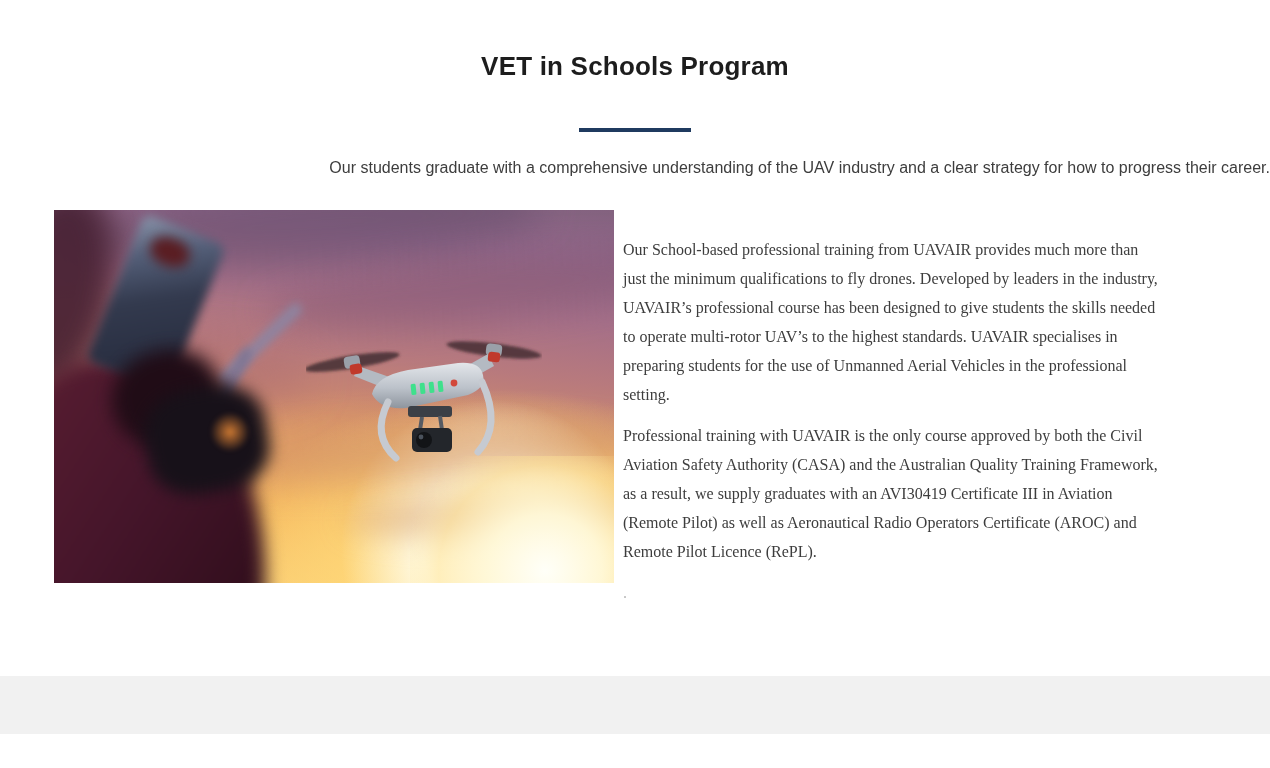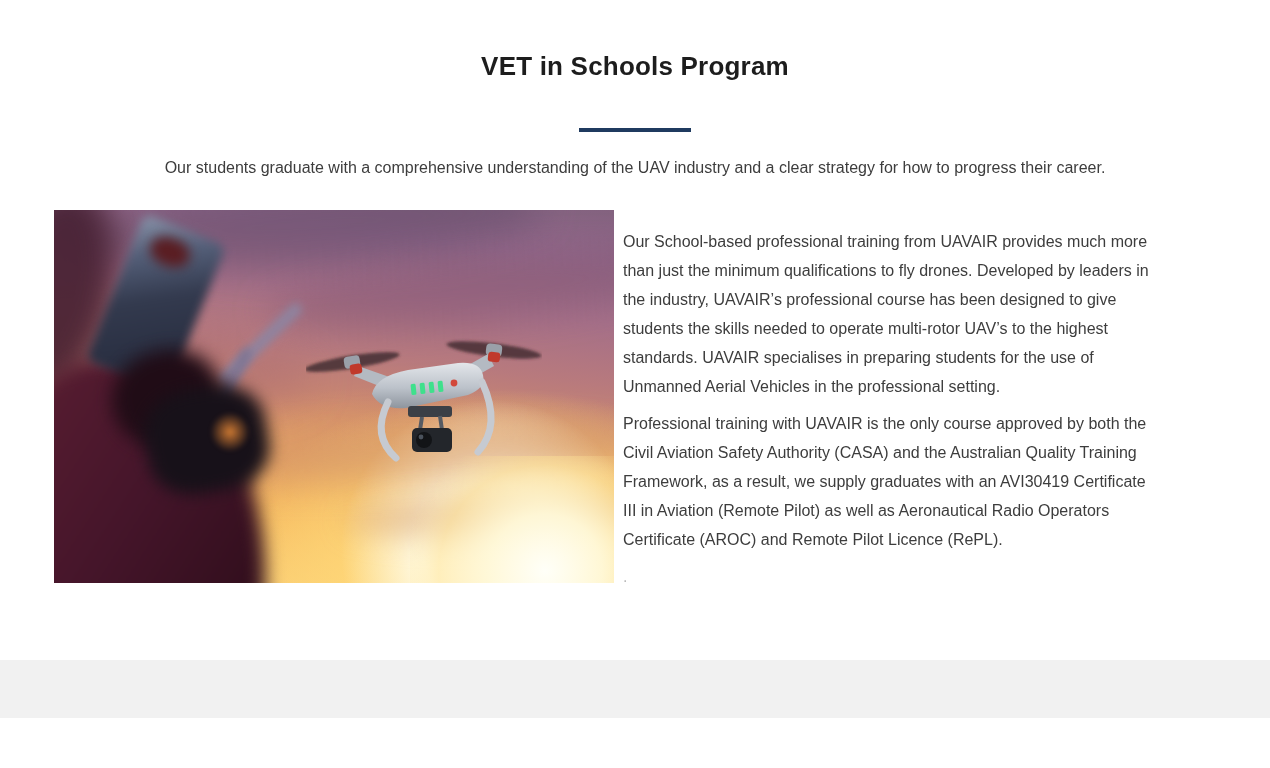--- a/index.html
+++ b/index.html
@@ -28,21 +28,21 @@
     font-size: 23px;
     line-height: 28px;
     font-weight: 700;
     text-align: center;
     color: #1d1d1d;
   }
   .intro-text {
     margin: 26px 0 0;
     font-size: 16px;
     line-height: 19px;
-    text-align: center;
+    text-align: right;
     color: #3d3d3d;
   }
   .columns {
     margin: 33px 0 0 54px;
     display: flex;
     align-items: flex-start;
   }
   
   .photo {
     position: relative;
@@ -106,21 +106,21 @@
   .drone-svg { position: absolute; left: 252px; top: 112px; }
   
   .text-col {
     margin-left: 9px;
     width: 538px;
     padding-top: 13px;
     font-size: 16px;
     line-height: 29px;
     color: #3d3d3d;
   }
-  .text-col p { margin: 4px 0 8px; }
+  .text-col p { margin: 12px 0 8px; font-family: Liberation Serif, serif; }
   .text-col p.faint { color: #b9b9b9; }
   .footer-strip {
     margin-top: 61px;
     width: 100%; height: 58px;
     background: #f1f1f1;
   }
 </style>
 </head>
 <body>
 

